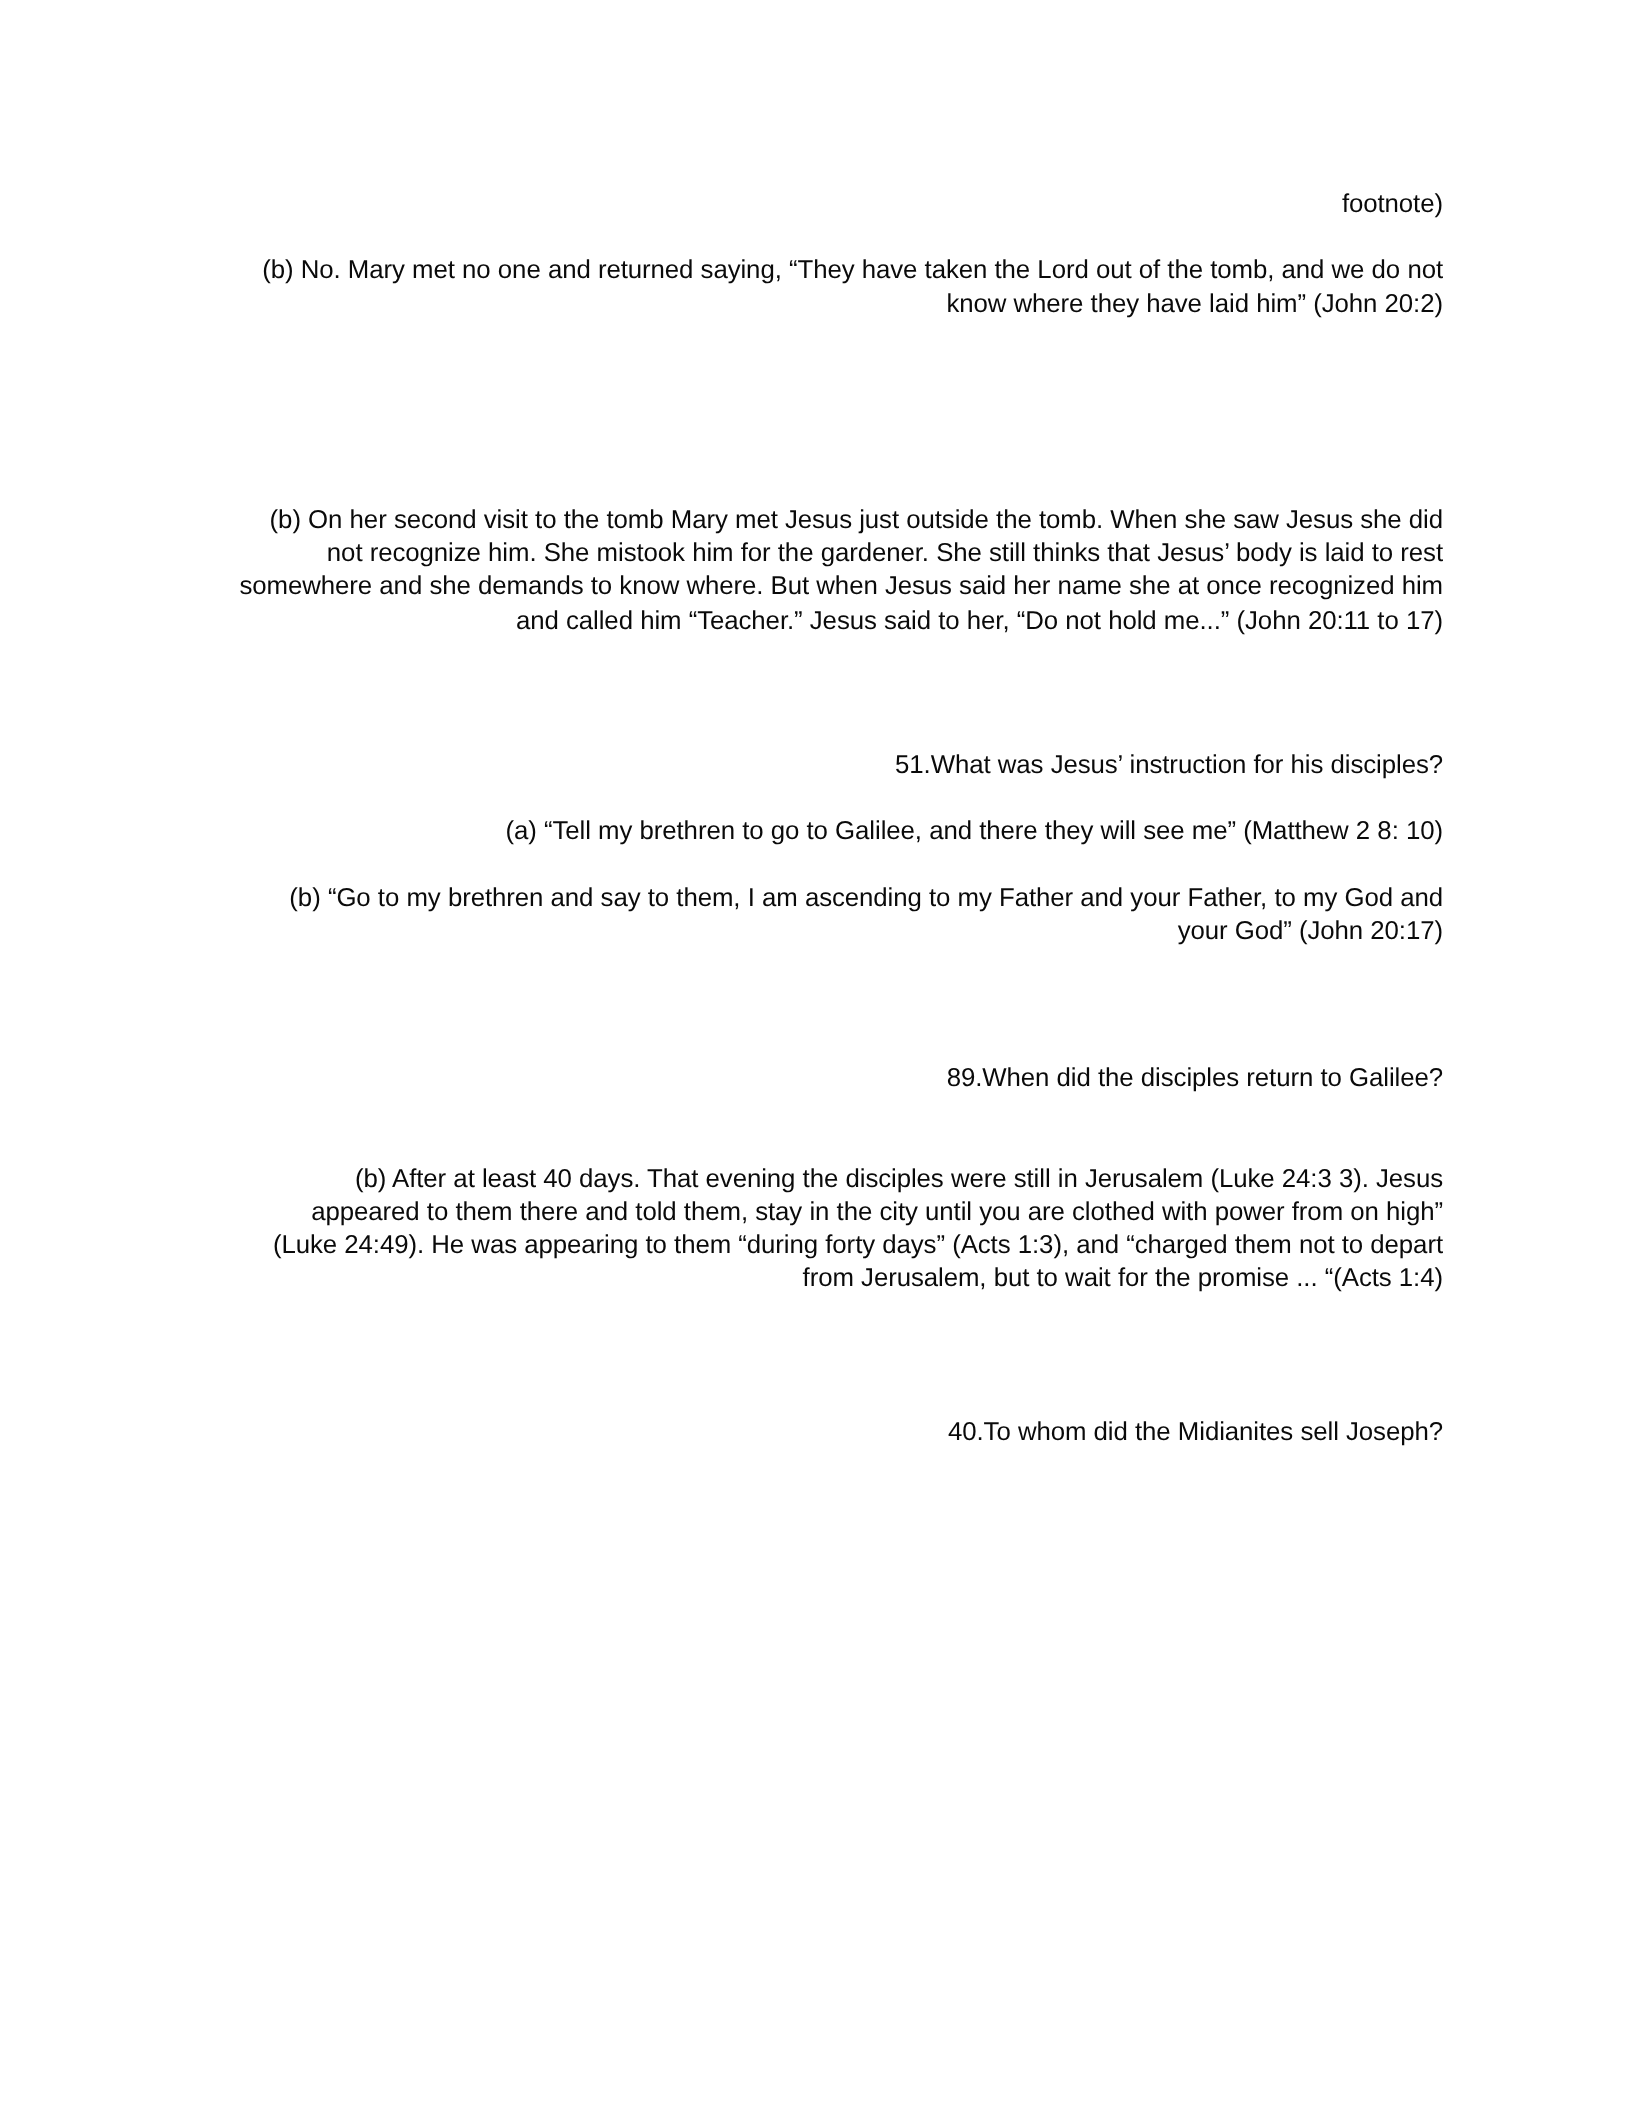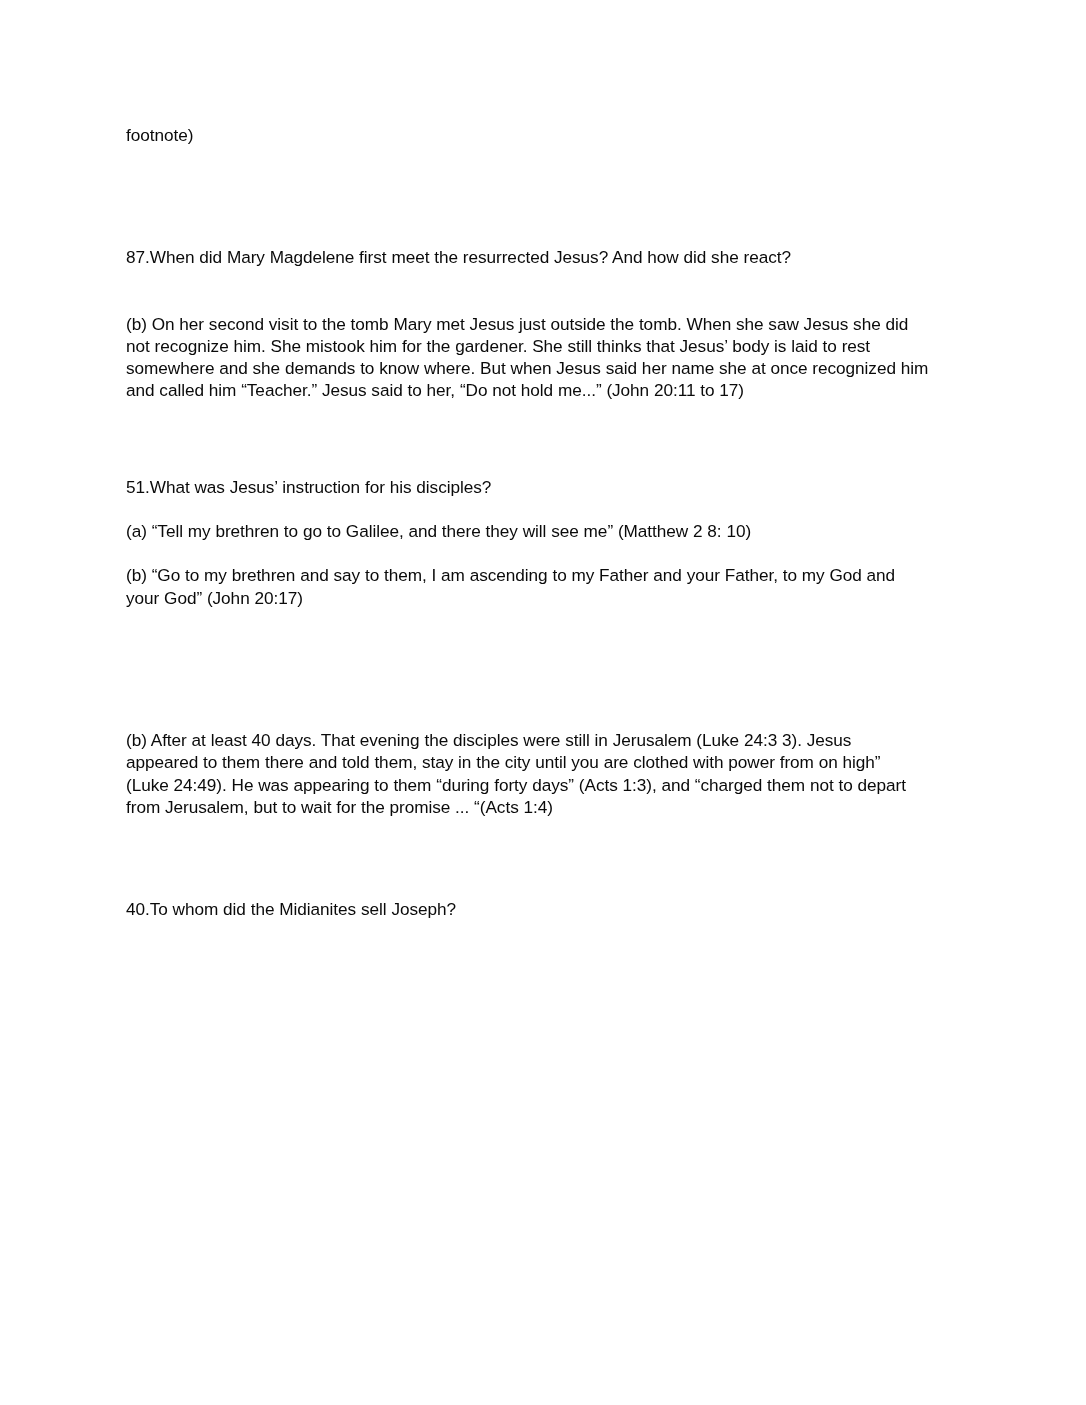--- a/index.html
+++ b/index.html
@@ -13,20 +13,21 @@
     color: #000000;
   }
   .page {
     position: relative;
     width: 1086px;
     height: 1405px;
     background: #ffffff;
     margin: 0 auto;
     overflow: hidden;
     box-sizing: border-box;
+    text-align: right;
   }
   .content {
     position: absolute;
     left: 126px;
     top: 124px;
     width: 836px;
   }
   .para {
     font-size: 17.2px;
     line-height: 22.3px;
@@ -47,26 +48,27 @@
 </style>
 </head>
 <body>
 
 <div class="page">
   <div class="content">
 
     <div class="qblock">
       <p class="para">footnote)</p>
       <div class="gap-sm"></div>
+      <p class="para">(b) No. Mary met no one and returned saying, “They have taken the Lord out of the tomb, and we do not
+know where they have laid him” (John 20:2)</p>
     </div>
 
     <div class="gap-lg"></div>
 
     <div class="qblock">
-      <p class="para">87.When did Mary Magdelene first meet the resurrected Jesus? And how did she react?</p>
       <div class="gap-sm"></div>
       <div class="gap-sm"></div>
       <p class="para">(b) On her second visit to the tomb Mary met Jesus just outside the tomb. When she saw Jesus she did
 not recognize him. She mistook him for the gardener. She still thinks that Jesus’ body is laid to rest
 somewhere and she demands to know where. But when Jesus said her name she at once recognized him
 and called him “Teacher.” Jesus said to her, “Do not hold me...” (John 20:11 to 17)</p>
     </div>
 
     <div class="gap-lg-2"></div>
 
@@ -75,20 +77,21 @@
       <div class="gap-sm"></div>
       <p class="para">(a) “Tell my brethren to go to Galilee, and there they will see me” (Matthew 2 8: 10)</p>
       <div class="gap-sm"></div>
       <p class="para">(b) “Go to my brethren and say to them, I am ascending to my Father and your Father, to my God and
 your God” (John 20:17)</p>
     </div>
 
     <div class="gap-lg-3"></div>
 
     <div class="qblock">
+      <p class="para">89.When did the disciples return to Galilee?</p>
       <div class="gap-sm"></div>
       <div class="gap-sm"></div>
       <p class="para">(b) After at least 40 days. That evening the disciples were still in Jerusalem (Luke 24:3 3). Jesus
 appeared to them there and told them, stay in the city until you are clothed with power from on high”
 (Luke 24:49). He was appearing to them “during forty days” (Acts 1:3), and “charged them not to depart
 from Jerusalem, but to wait for the promise ... “(Acts 1:4)</p>
     </div>
 
     <div class="gap-lg-4"></div>
 

